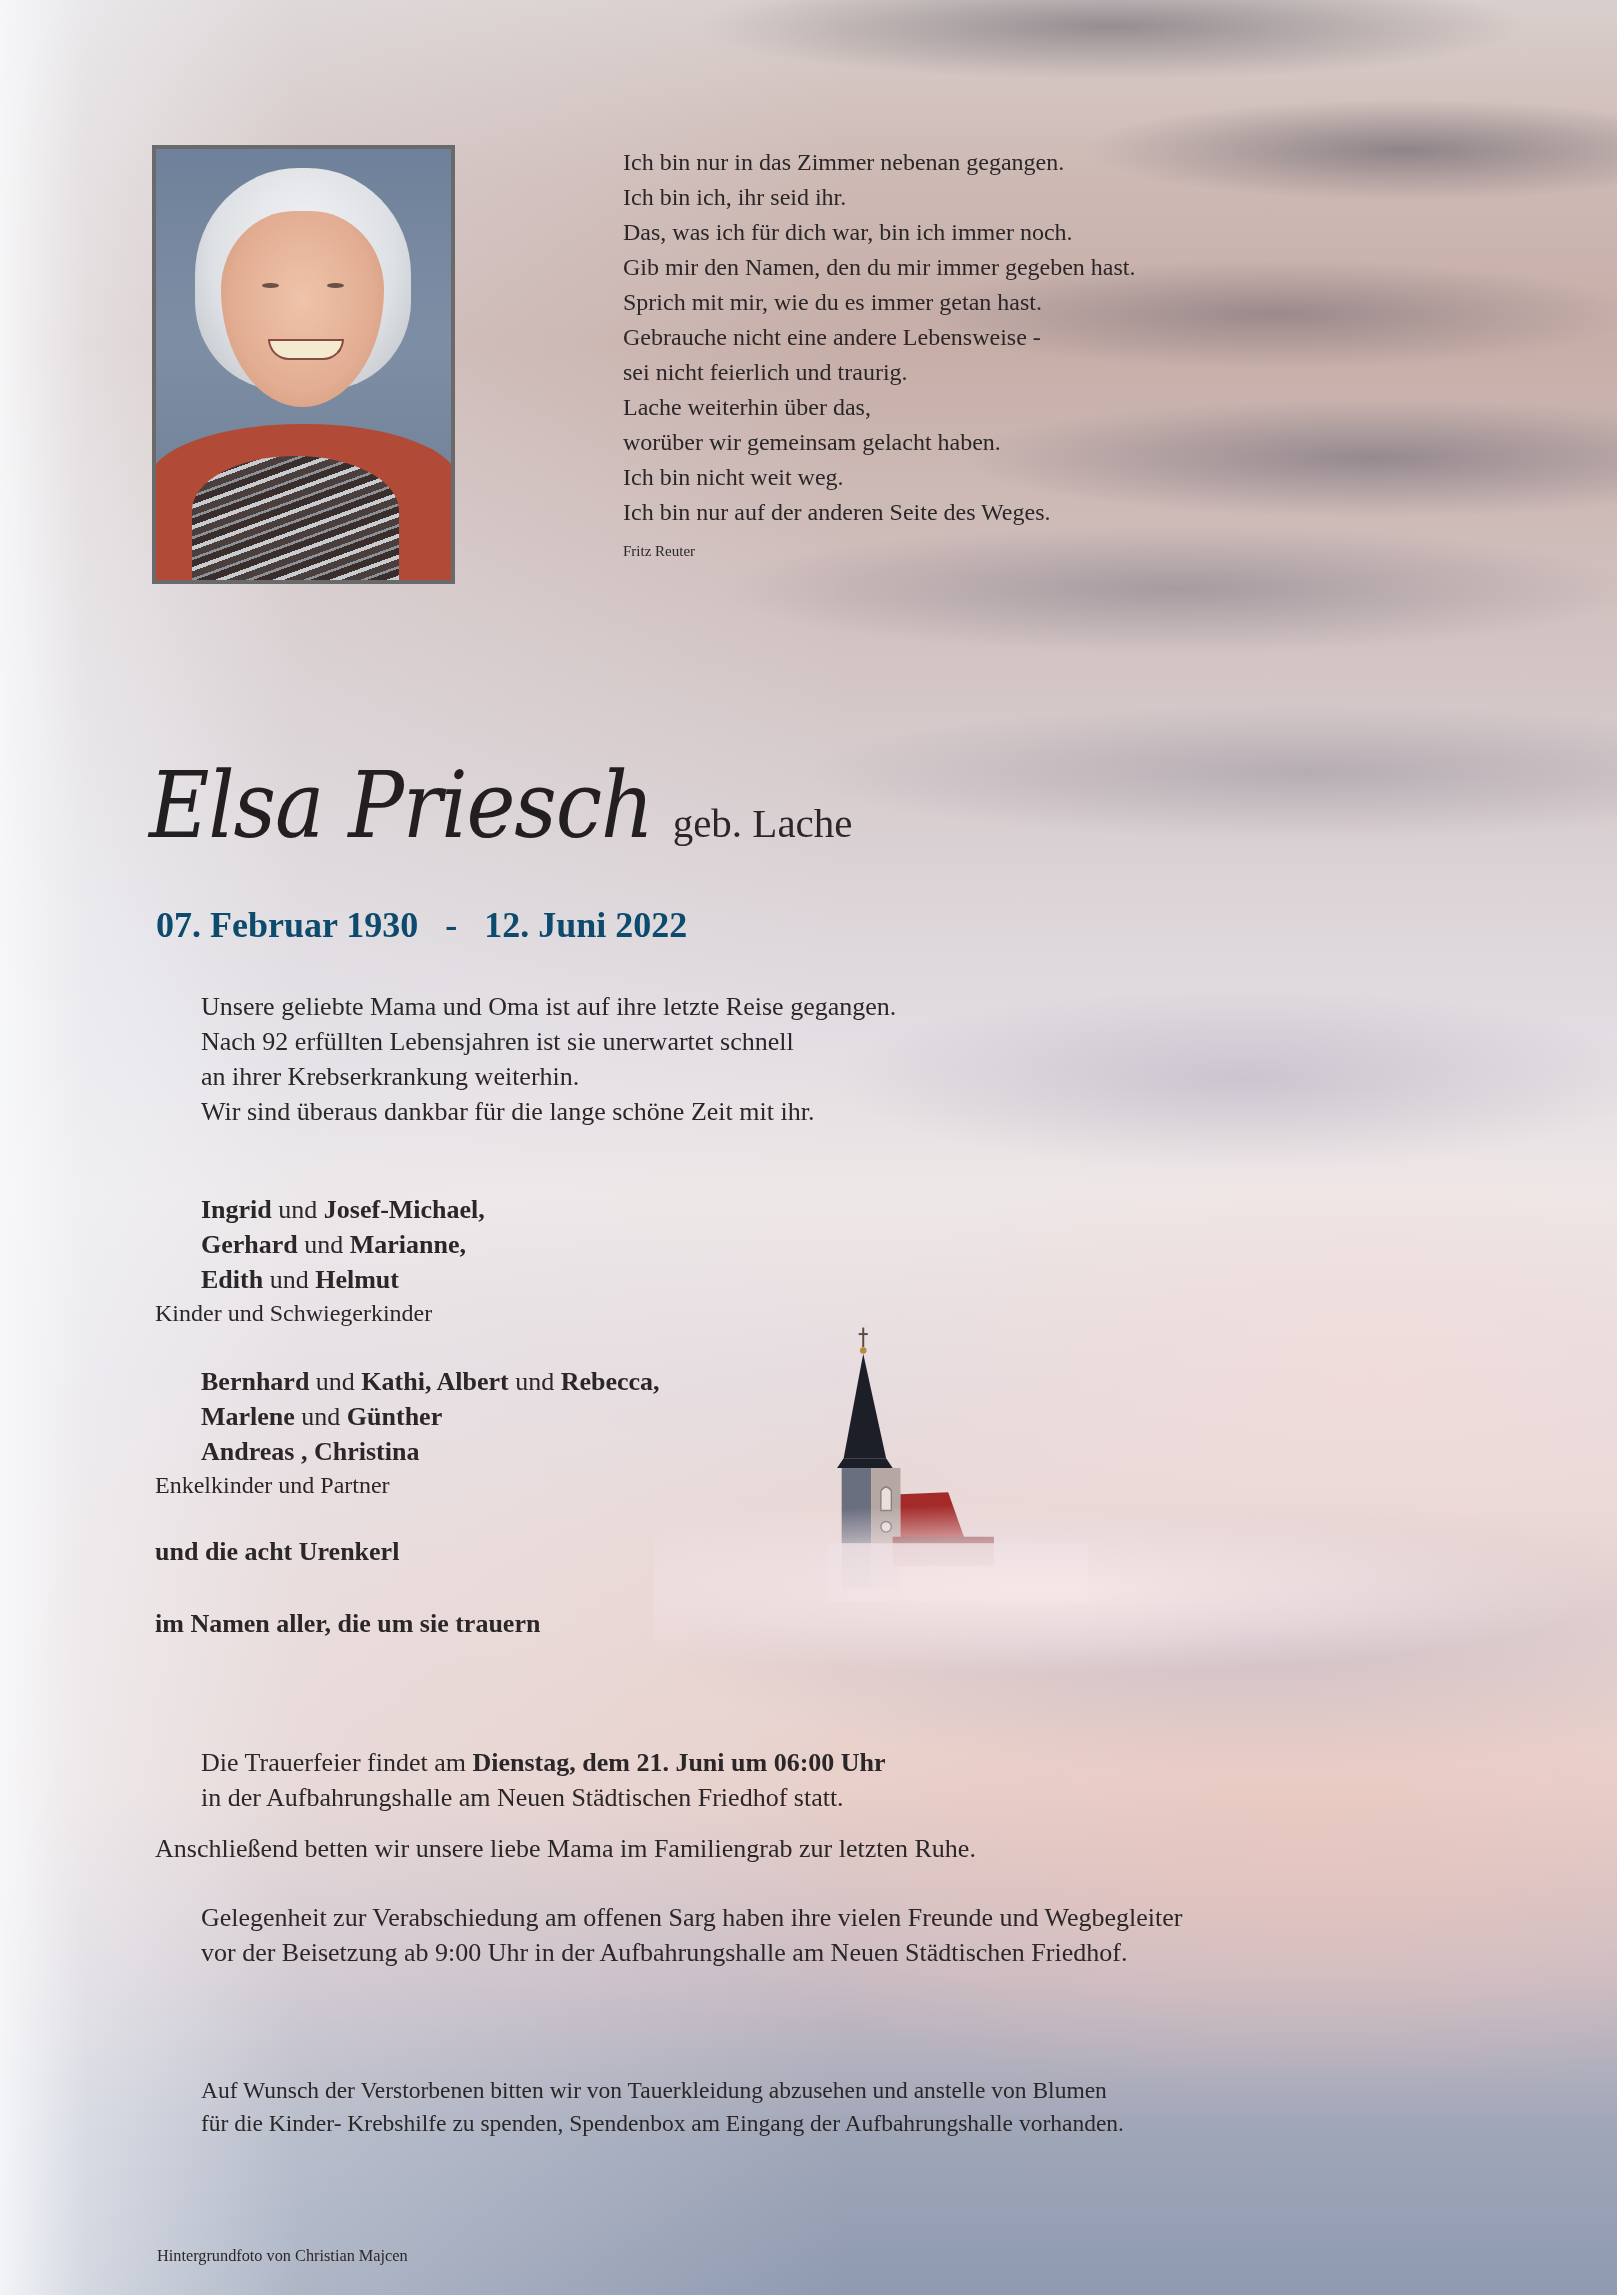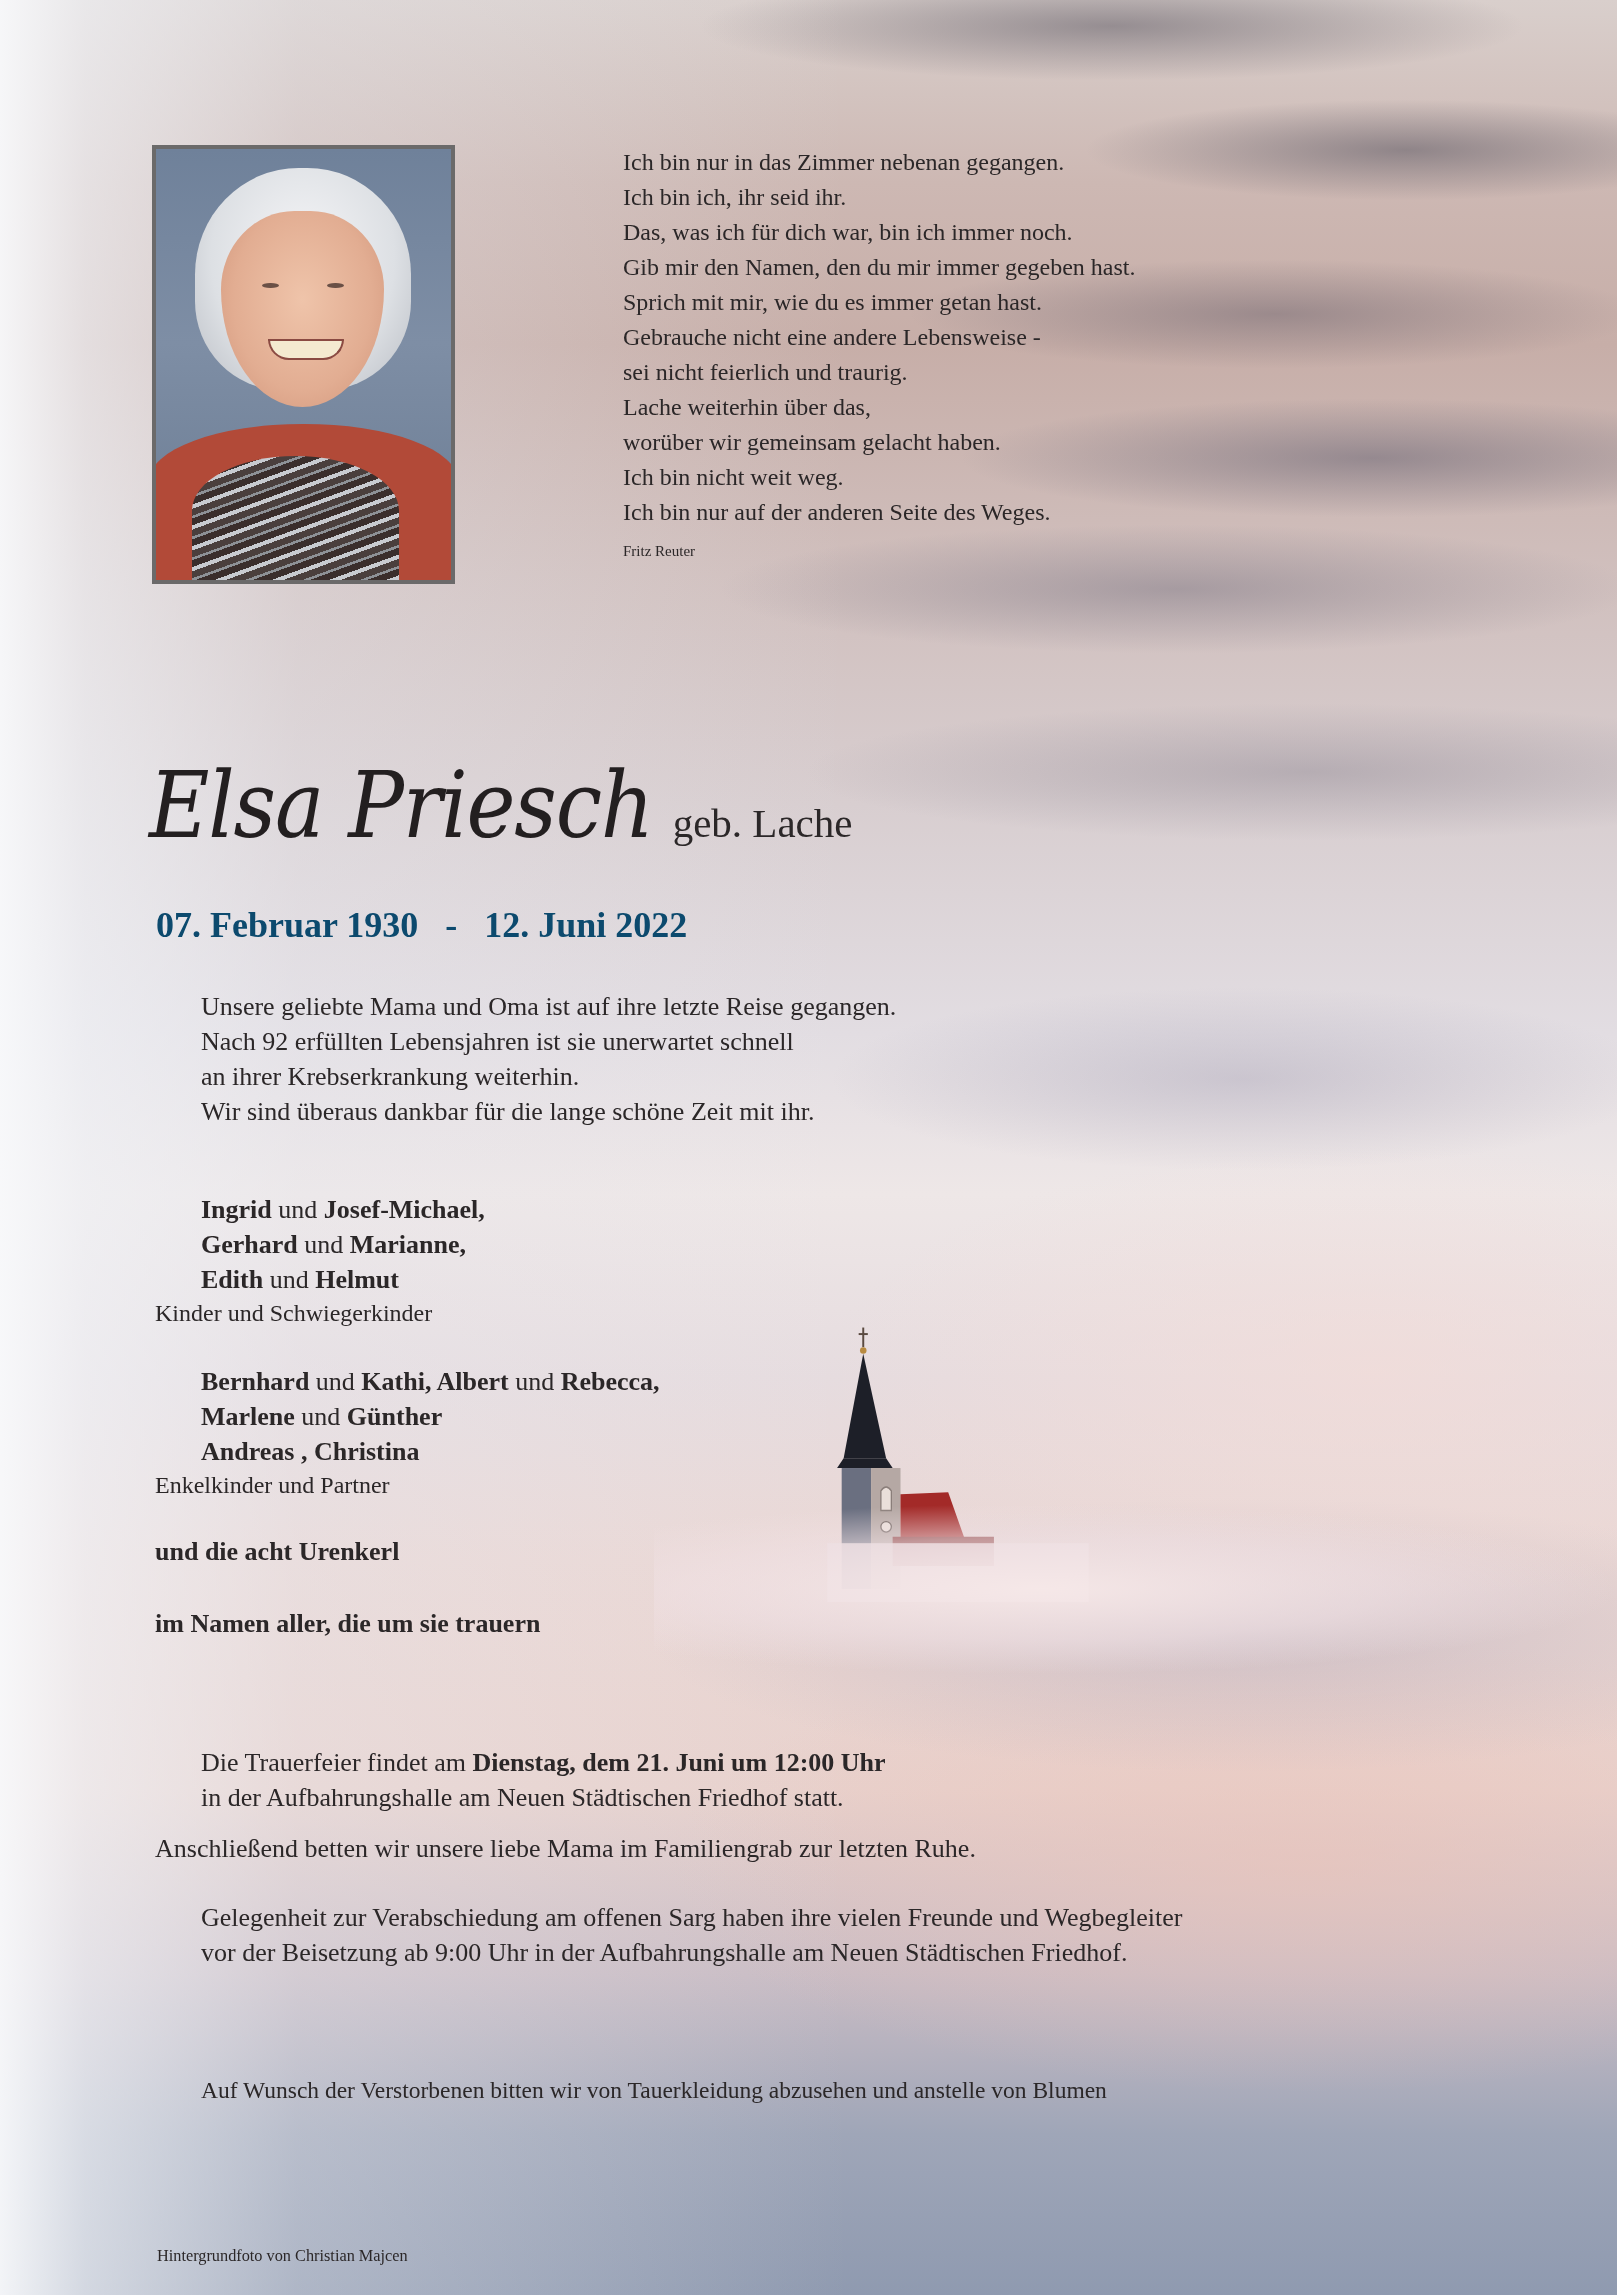--- a/index.html
+++ b/index.html
@@ -195,28 +195,29 @@
     <b>Andreas , Christina</b>
   </span>
   <span class="caption-small">Enkelkinder und Partner</span>
 </div>
 
 <div class="text great">und die acht Urenkerl</div>
 <div class="text behalf">im Namen aller, die um sie trauern</div>
 
 <div class="text funeral">
   <span class="line">
-    <span>Die Trauerfeier findet am </span><b>Dienstag, dem 21. Juni um 12:00 Uhr</b>
+    <span>Die Trauerfeier findet am </span><b>Dienstag, dem 21. Juni um 06:00 Uhr</b>
   </span>
   <span class="line">in der Aufbahrungshalle am Neuen Städtischen Friedhof statt.</span>
 </div>
 <div class="text funeral2">Anschließend betten wir unsere liebe Mama im Familiengrab zur letzten Ruhe.</div>
 <div class="text farewell">
   <span class="line">Gelegenheit zur Verabschiedung am offenen Sarg haben ihre vielen Freunde und Wegbegleiter</span>
   <span class="line">vor der Beisetzung ab 9:00 Uhr in der Aufbahrungshalle am Neuen Städtischen Friedhof.</span>
 </div>
 
 <div class="text wish">
   <span class="line">Auf Wunsch der Verstorbenen bitten wir von Tauerkleidung abzusehen und anstelle von Blumen</span>
+  <span class="line">für die Kinder- Krebshilfe zu spenden, Spendenbox am Eingang der Aufbahrungshalle vorhanden.</span>
 </div>
 
 <div class="credit">Hintergrundfoto von Christian Majcen</div>
 
 
 </body></html>

